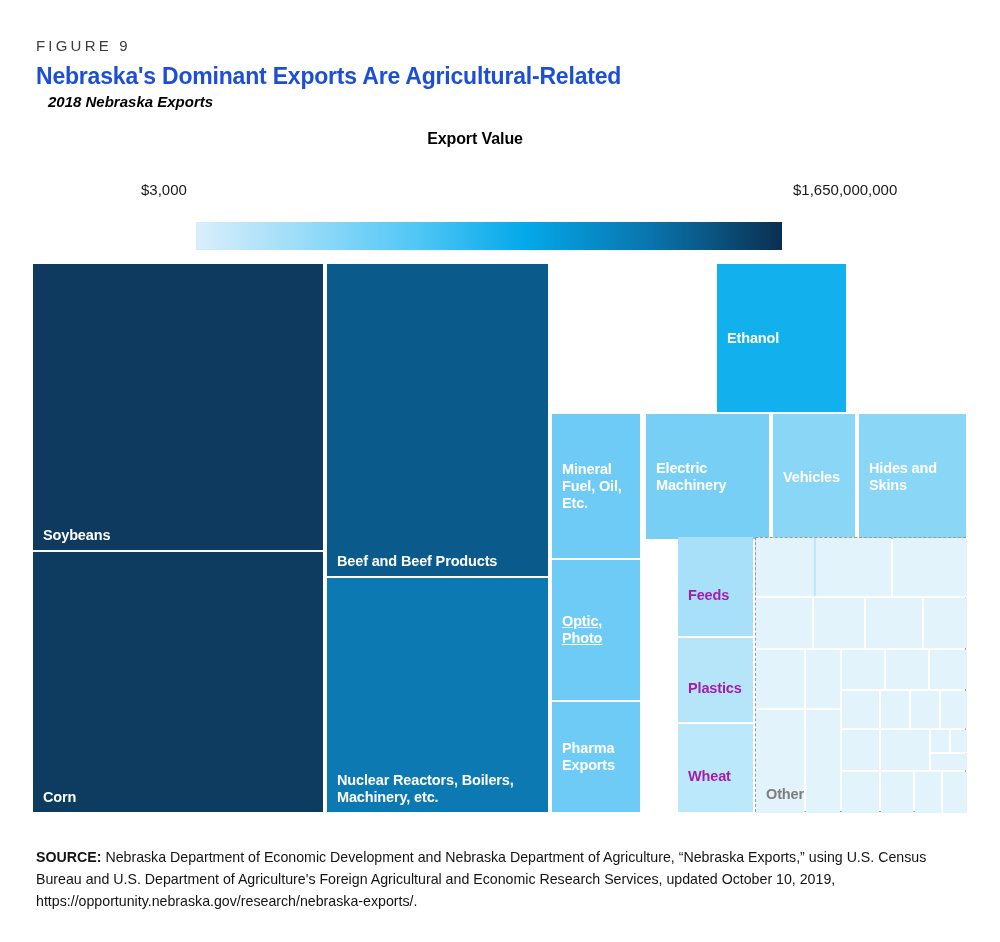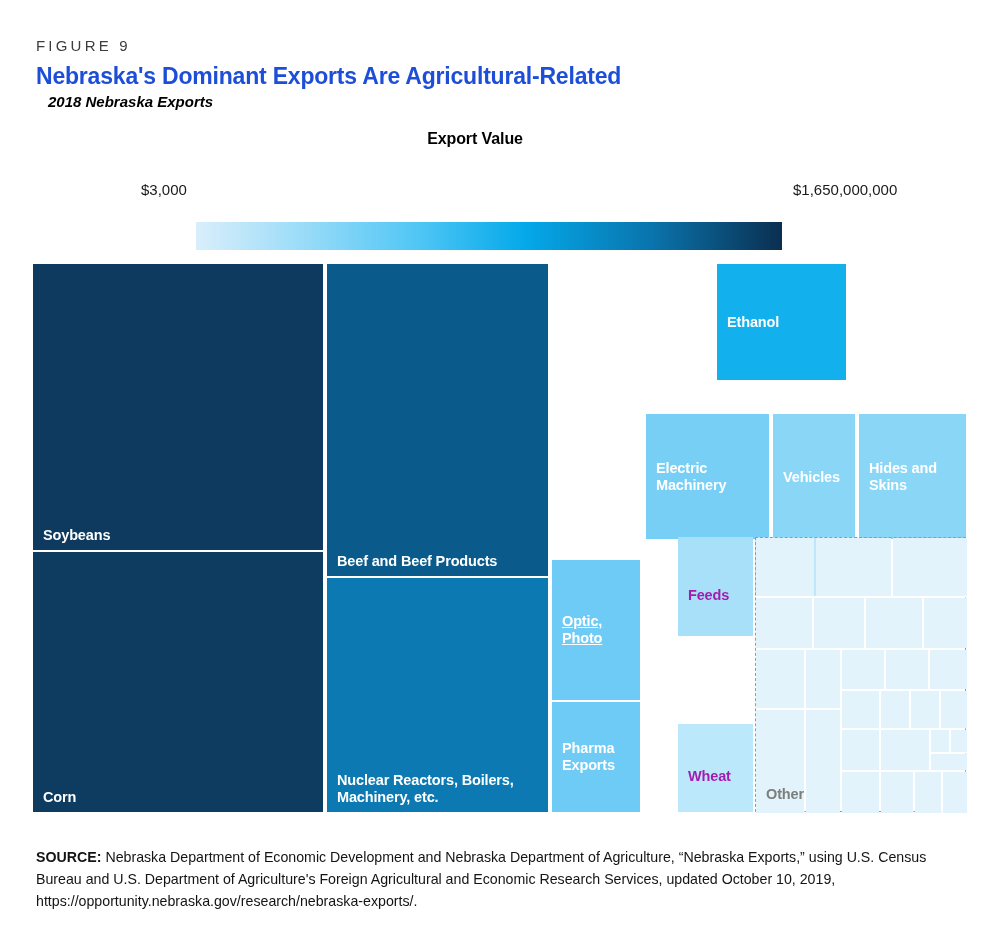--- a/index.html
+++ b/index.html
@@ -171,22 +171,25 @@
     </div>
     <div class="tile" style="left: 0px; top: 288px; width: 290px; height: 260px; background: rgb(14, 60, 97);">
       <div class="tile-label lab-white">Corn</div>
     </div>
     <div class="tile" style="left: 294px; top: 0px; width: 221px; height: 312px; background: rgb(10, 91, 140);">
       <div class="tile-label lab-white">Beef and Beef Products</div>
     </div>
     <div class="tile" style="left: 294px; top: 314px; width: 221px; height: 234px; background: rgb(13, 121, 179);">
       <div class="tile-label lab-white">Nuclear Reactors, Boilers, Machinery, etc.</div>
     </div>
-    <div class="tile" style="left: 684px; top: 0px; width: 129px; height: 116px; background: rgb(18, 176, 236);">
+    <div class="tile" style="left: 684px; top: 0px; width: 129px; height: 148px; background: rgb(18, 176, 236);">
       <div class="tile-label lab-white lab-mid" style="top: 50%; transform: translateY(-50%); right: 6px;">Ethanol</div>
+    </div>
+    <div class="tile" style="left: 519px; top: 150px; width: 88px; height: 144px; background: rgb(110, 203, 245);">
+      <div class="tile-label lab-white lab-mid" style="top: 50%; transform: translateY(-50%); right: 6px;">Mineral Fuel, Oil, Etc.</div>
     </div>
     <div class="tile" style="left: 613px; top: 150px; width: 123px; height: 125px; background: rgb(120, 207, 246);">
       <div class="tile-label lab-white lab-mid" style="top: 50%; transform: translateY(-50%); right: 6px;">Electric Machinery</div>
     </div>
     <div class="tile" style="left: 740px; top: 150px; width: 82px; height: 125px; background: rgb(138, 214, 247);">
       <div class="tile-label lab-white lab-mid" style="top: 50%; transform: translateY(-50%); right: 6px;">Vehicles</div>
     </div>
     <div class="tile" style="left: 826px; top: 150px; width: 107px; height: 125px; background: rgb(138, 214, 247);">
       <div class="tile-label lab-white lab-mid" style="top: 50%; transform: translateY(-50%); right: 6px;">Hides and Skins</div>
     </div>
@@ -194,20 +197,23 @@
       <div class="tile-label lab-white lab-mid" style="top: 50%; transform: translateY(-50%); right: 6px; text-decoration: underline;">Optic, Photo</div>
     </div>
     <div class="tile" style="left: 519px; top: 438px; width: 88px; height: 110px; background: rgb(110, 203, 245);">
       <div class="tile-label lab-white lab-mid" style="top: 50%; transform: translateY(-50%); right: 6px;">Pharma Exports</div>
     </div>
     <div class="tile" style="left: 645px; top: 273px; width: 75px; height: 99px; background: rgb(168, 224, 249);">
       <div class="tile-label lab-blue lab-mid" style="top: 50%; transform: translateY(-50%); right: 6px;">Feeds</div>
     </div>
     <div class="tile" style="left: 722px; top: 273px; width: 103px; height: 59px; background: rgb(188, 232, 251);">
       <div class="tile-label lab-blue lab-mid" style="top: 50%; transform: translateY(-50%); right: 6px;">Sugars</div>
+    </div>
+    <div class="tile" style="left: 645px; top: 374px; width: 75px; height: 84px; background: rgb(182, 229, 250);">
+      <div class="tile-label lab-blue lab-mid" style="top: 50%; transform: translateY(-50%); right: 6px;">Plastics</div>
     </div>
     <div class="tile" style="left: 645px; top: 460px; width: 75px; height: 88px; background: rgb(188, 232, 251);">
       <div class="tile-label lab-blue lab-mid" style="top: 50%; transform: translateY(-50%); right: 6px;">Wheat</div>
     </div>
     <div id="other-group" style="left: 722px; top: 273px; width: 211px; height: 275px; border-color: rgb(154, 154, 154);">
       <div class="sub" style="left: 0px; top: 0px; width: 58px; height: 58px; background: rgb(226, 243, 252);"></div>
       <div class="sub" style="left: 60px; top: 0px; width: 75px; height: 58px; background: rgb(226, 243, 252);"></div>
       <div class="sub" style="left: 137px; top: 0px; width: 74px; height: 58px; background: rgb(226, 243, 252);"></div>
       <div class="sub" style="left: 0px; top: 60px; width: 56px; height: 50px; background: rgb(226, 243, 252);"></div>
       <div class="sub" style="left: 58px; top: 60px; width: 50px; height: 50px; background: rgb(226, 243, 252);"></div>

